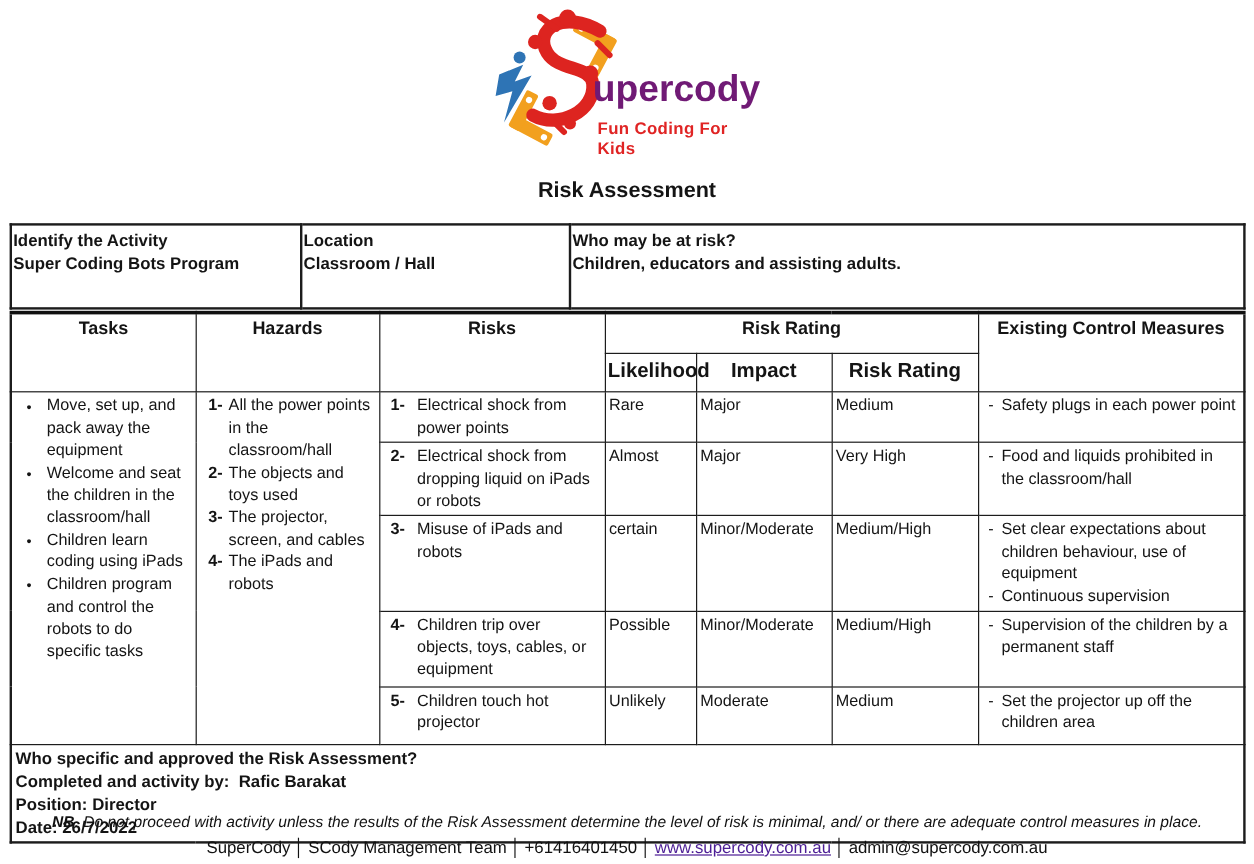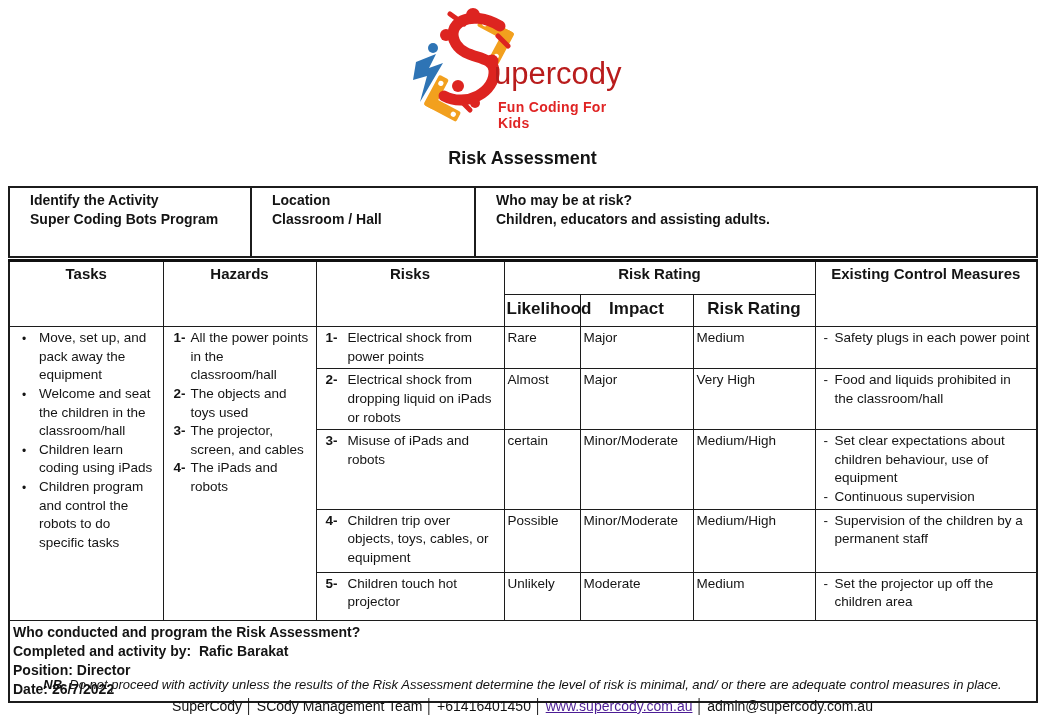--- a/index.html
+++ b/index.html
@@ -6,30 +6,30 @@
   body{
     width:1045px;height:720px;background:#ffffff;position:relative;
     font-family:"Liberation Sans", sans-serif;color:#141414;
     -webkit-font-smoothing:antialiased;
   }
   .page{position:absolute;inset:0;overflow:hidden;}
 
   
   .logo{position:absolute;left:412px;top:2px;width:230px;height:122px;}
   .logo svg{position:absolute;left:0;top:0;}
-  .brand{position:absolute;left:82px;top:54px;font-size:31px;font-weight:normal;color:#b91c1c;letter-spacing:0;}
+  .brand{position:absolute;left:82px;top:54px;font-size:31px;font-weight:bold;color:#701a75;letter-spacing:0;}
   .tagline{position:absolute;left:86px;top:97px;font-size:14px;font-weight:bold;color:#e02424;letter-spacing:.3px;}
 
   
   .title{position:absolute;left:0;top:148px;width:100%;text-align:center;font-size:18px;font-weight:bold;}
 
   
   table{border-collapse:collapse;table-layout:fixed;}
   .info-table{position:absolute;left:8px;top:186px;width:1030px;border:2px solid #1c1c1c;}
-  .info-table td{border:2px solid #1c1c1c;vertical-align:top;padding:3px 20px;height:62px;}
+  .info-table td{border:2px solid #1c1c1c;vertical-align:top;padding:3px 1px;height:62px;}
   .info-lbl{font-size:14px;font-weight:bold;line-height:1.35;}
   .info-big{font-size:14px;font-weight:bold;line-height:1.3;}
   .info-val{font-size:14px;font-weight:bold;line-height:1.35;}
 
   .main-table{position:absolute;left:8px;top:259px;width:1030px;border:2px solid #1c1c1c;border-top:3px solid #101010;}
   .main-table th,.main-table td{border:1px solid #1c1c1c;vertical-align:top;}
   .main-table th{font-size:15px;font-weight:bold;text-align:center;padding:3px 2px;height:26px;}
   .main-table th.sub{font-size:17px;height:24px;padding-top:4px;}
   .main-table td{font-size:13.5px;padding:2px 3px;line-height:1.38;}
 
@@ -275,21 +275,21 @@
       <td class="ctrl-cell">
         <div class="li ctrl-li">
               <span class="mk">-</span>
               <span class="tx">Set the projector up off the children area</span>
             </div>
       </td>
     </tr>
 
     <tr>
       <td colspan="7" class="approval-cell">
-        <div>Who conducted and program the Risk Assessment?</div>
+        <div>Who specific and approved the Risk Assessment?</div>
         <div>Completed and activity by:  Rafic Barakat</div>
         <div>Position: Director</div>
         <div>Date: 26/7/2022</div>
       </td>
     </tr>
   </tbody>
     </table>
 
   <div class="nb-line">
     <span class="nb">NB</span><span>. Do not proceed with activity unless the results of the Risk Assessment determine the level of risk is minimal, and/ or there are adequate control measures in place.</span>

